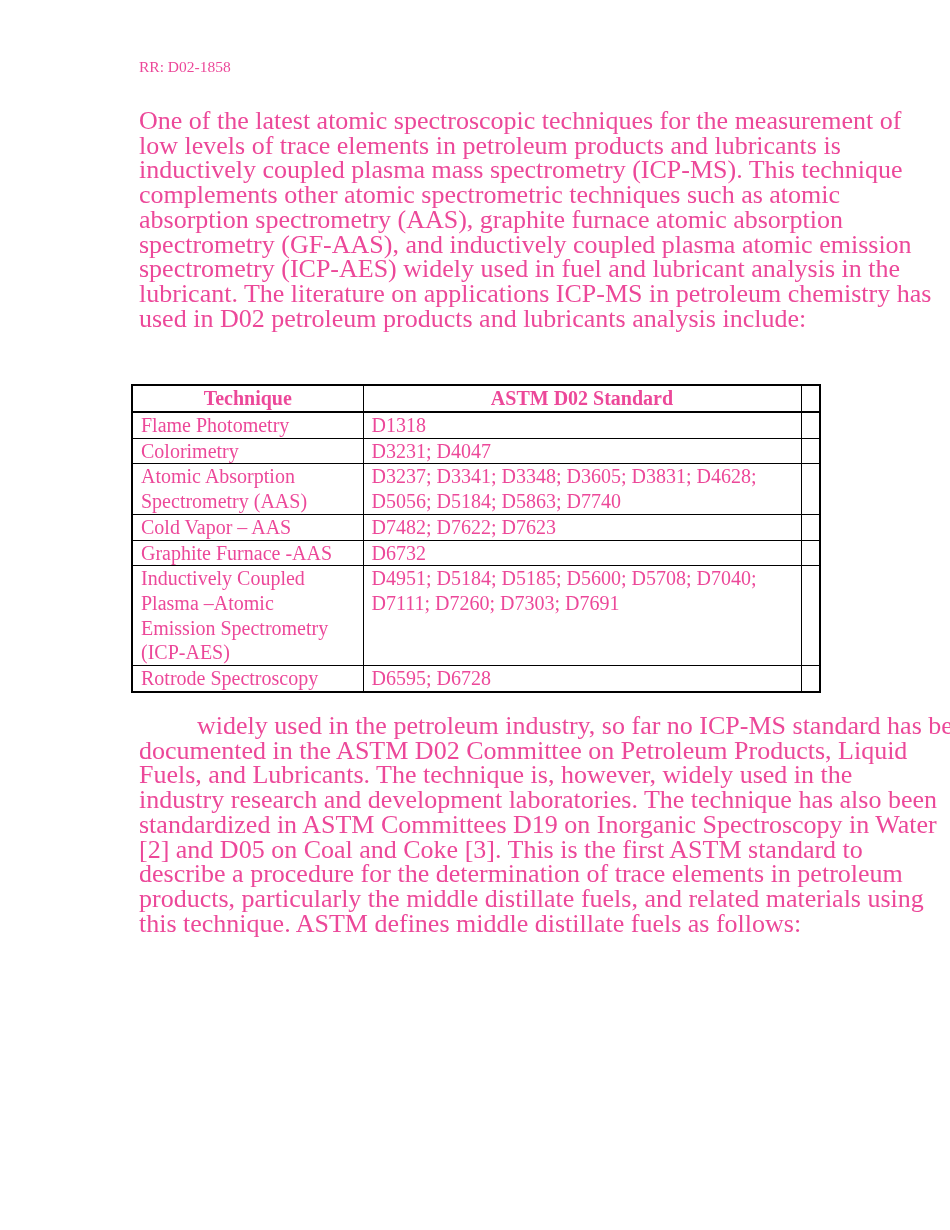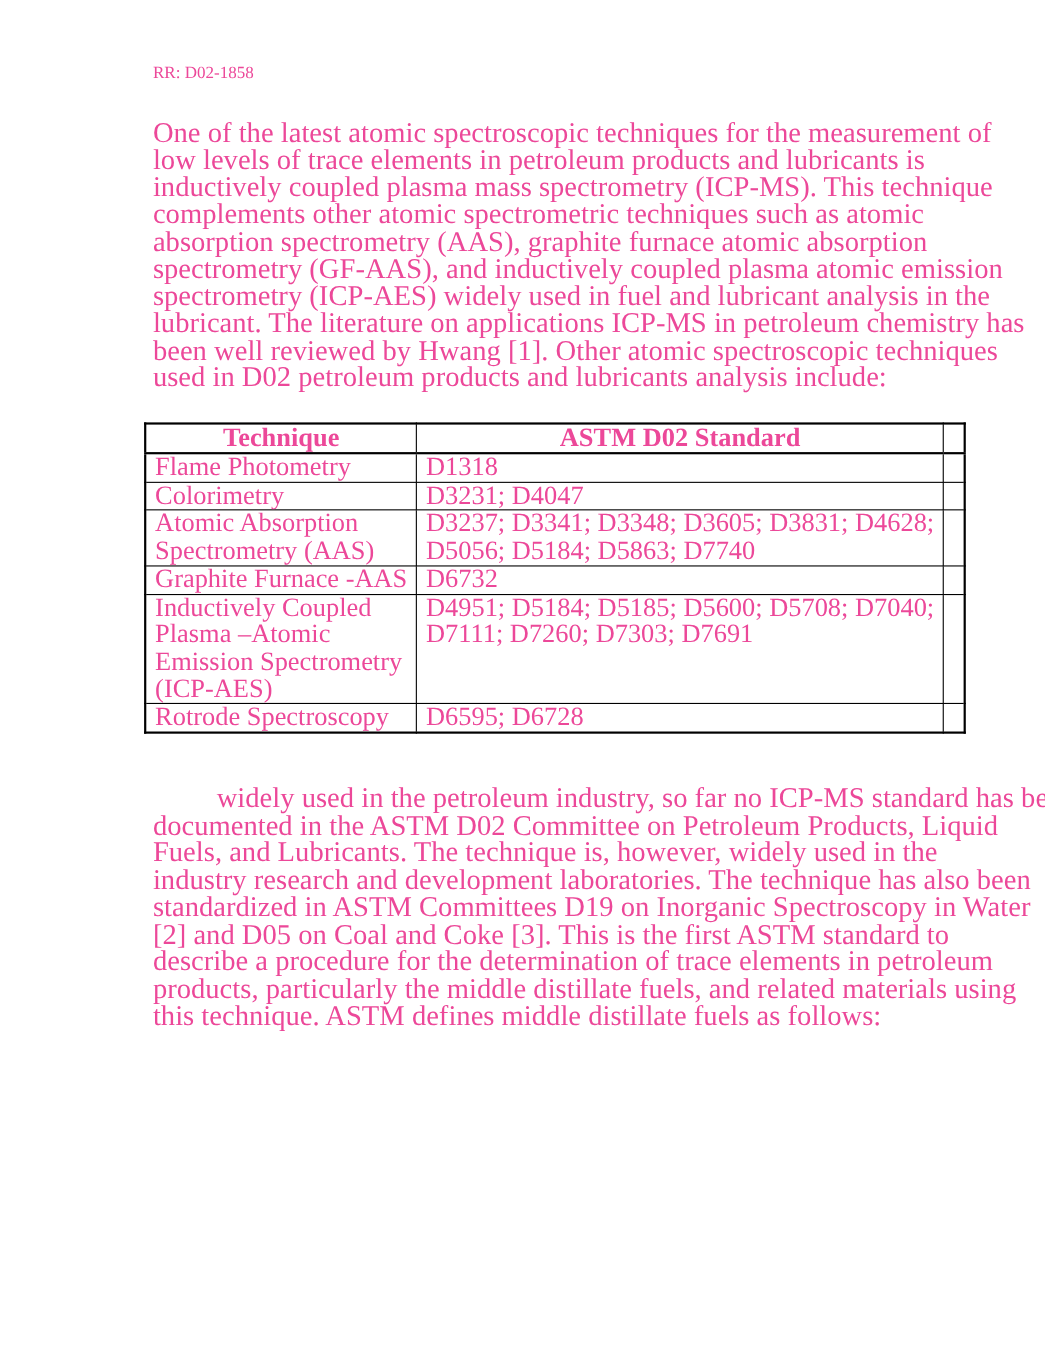--- a/index.html
+++ b/index.html
@@ -37,21 +37,21 @@
   .p1 { top: 109px; }
   .p2 { top: 714px; }
   .indent-first .line:first-child { text-indent: 58px; }
 
   table.doc-table {
     position: absolute;
     left: 131px;
     top: 384px;
     border-collapse: collapse;
     table-layout: fixed;
-    font-size: 24px;
+    font-size: 20px;
     line-height: 24.7px;
   }
   table.doc-table { border: 2px solid #000; }
   table.doc-table th,
   table.doc-table td {
     border: 1px solid #000;
     padding: 0 8px;
     vertical-align: top;
     overflow: hidden;
   }
@@ -76,21 +76,20 @@
 
   <div class="para p1">
       <div class="line">One of the latest atomic spectroscopic techniques for the measurement of</div>
       <div class="line">low levels of trace elements in petroleum products and lubricants is</div>
       <div class="line">inductively coupled plasma mass spectrometry (ICP-MS). This technique</div>
       <div class="line">complements other atomic spectrometric techniques such as atomic</div>
       <div class="line">absorption spectrometry (AAS), graphite furnace atomic absorption</div>
       <div class="line">spectrometry (GF-AAS), and inductively coupled plasma atomic emission</div>
       <div class="line">spectrometry (ICP-AES) widely used in fuel and lubricant analysis in the</div>
       <div class="line">lubricant. The literature on applications ICP-MS in petroleum chemistry has</div>
-      <div class="line">been well reviewed by Hwang [1]. Other atomic spectroscopic techniques</div>
       <div class="line">used in D02 petroleum products and lubricants analysis include:</div>
     </div>
 
   <table class="doc-table">
     <colgroup>
       <col class="c-technique">
       <col class="c-standard">
       <col class="c-empty">
     </colgroup>
     <thead>
@@ -120,20 +119,29 @@
           <td></td>
         </tr>
         <tr>
           <td>
             <div class="cell-line">Atomic Absorption</div>
             <div class="cell-line">Spectrometry (AAS)</div>
           </td>
           <td>
             <div class="cell-line">D3237; D3341; D3348; D3605; D3831; D4628;</div>
             <div class="cell-line">D5056; D5184; D5863; D7740</div>
+          </td>
+          <td></td>
+        </tr>
+        <tr>
+          <td>
+            <div class="cell-line">Cold Vapor – AAS</div>
+          </td>
+          <td>
+            <div class="cell-line">D7482; D7622; D7623</div>
           </td>
           <td></td>
         </tr>
         <tr>
           <td>
             <div class="cell-line">Graphite Furnace -AAS</div>
           </td>
           <td>
             <div class="cell-line">D6732</div>
           </td>

